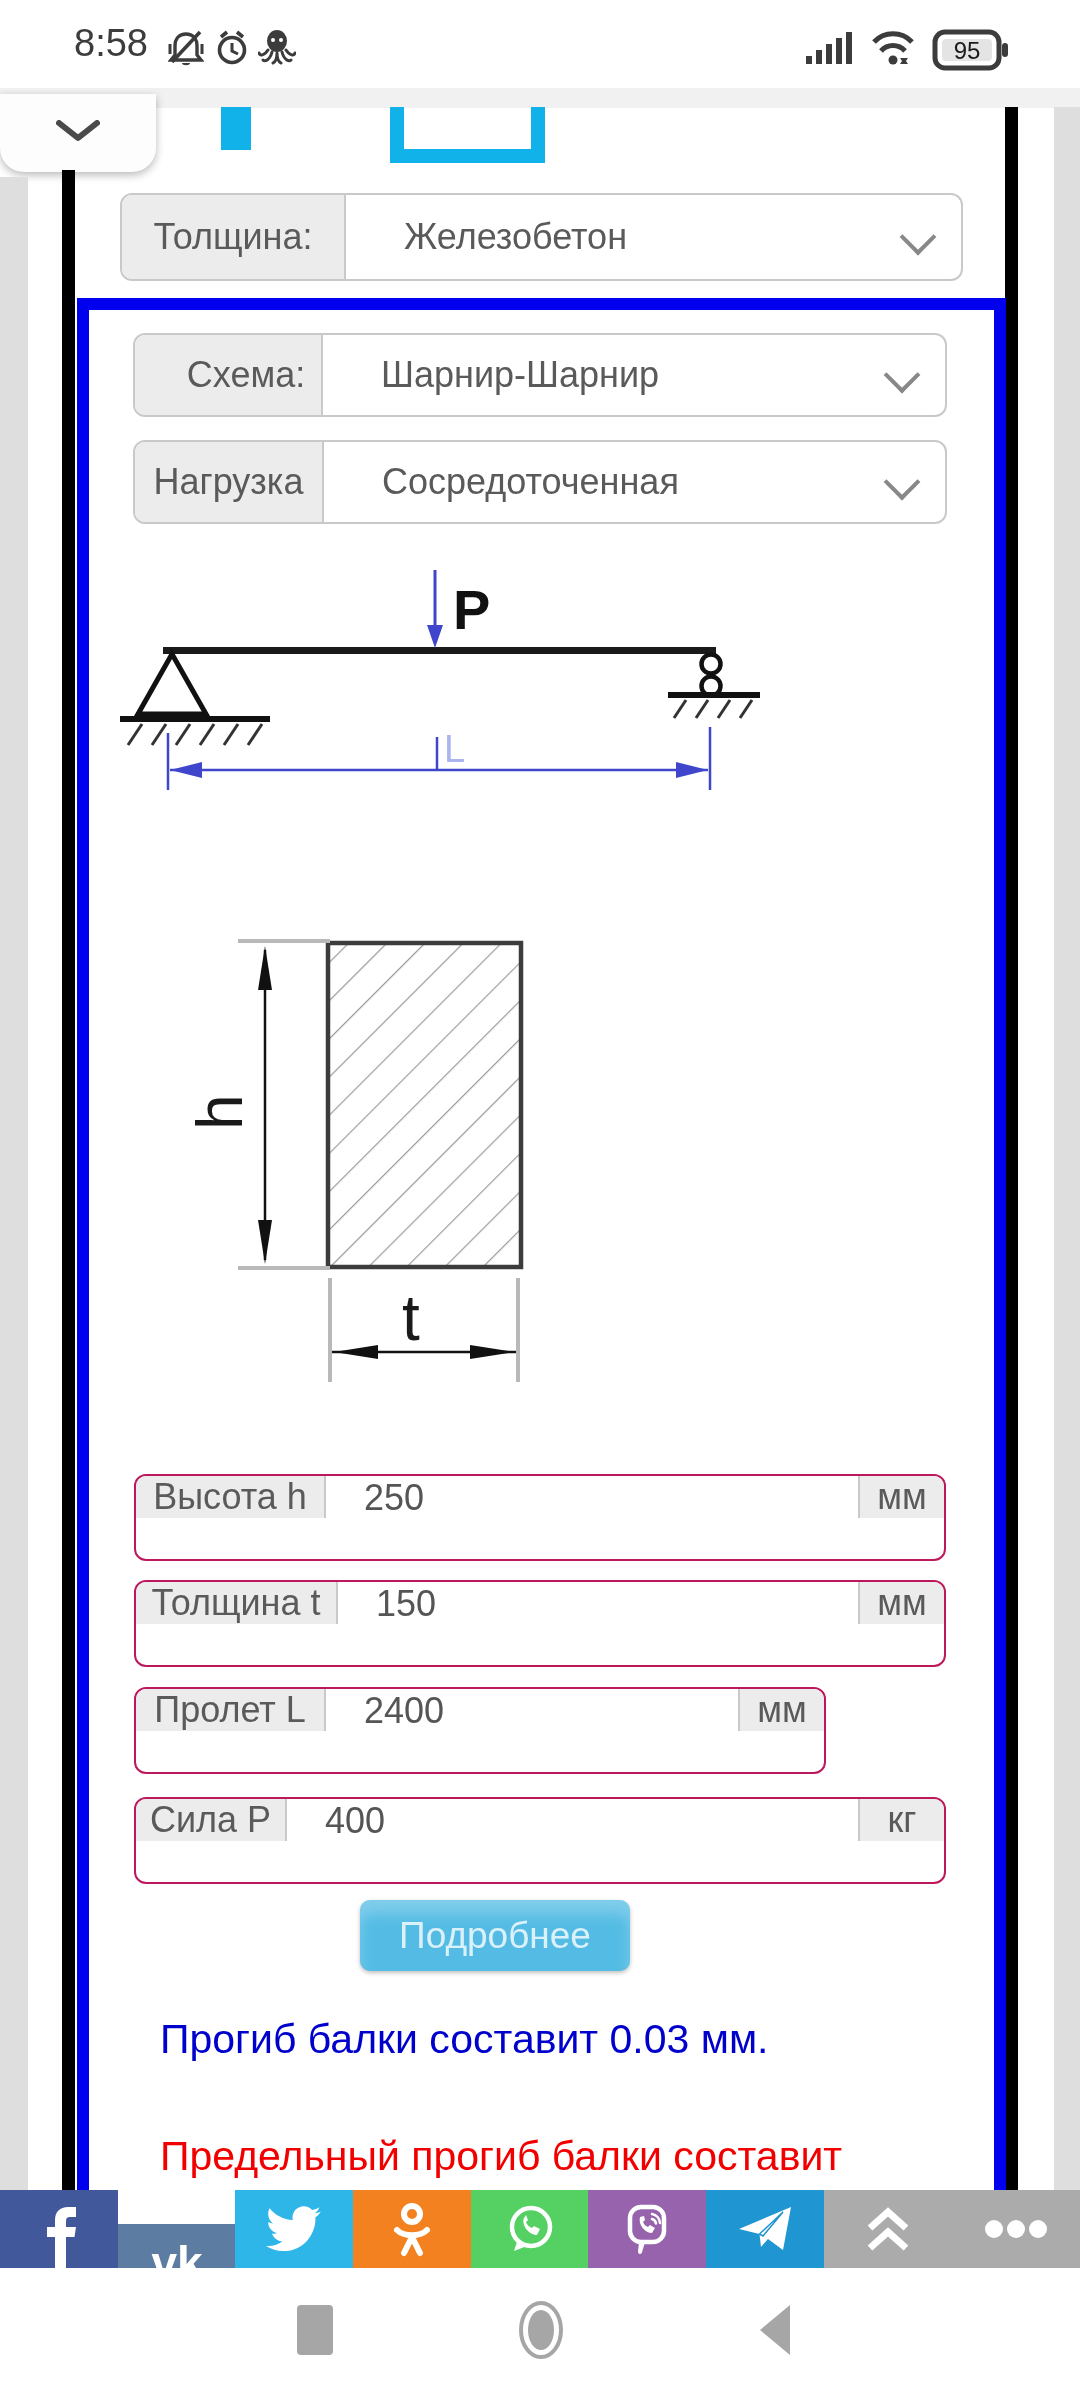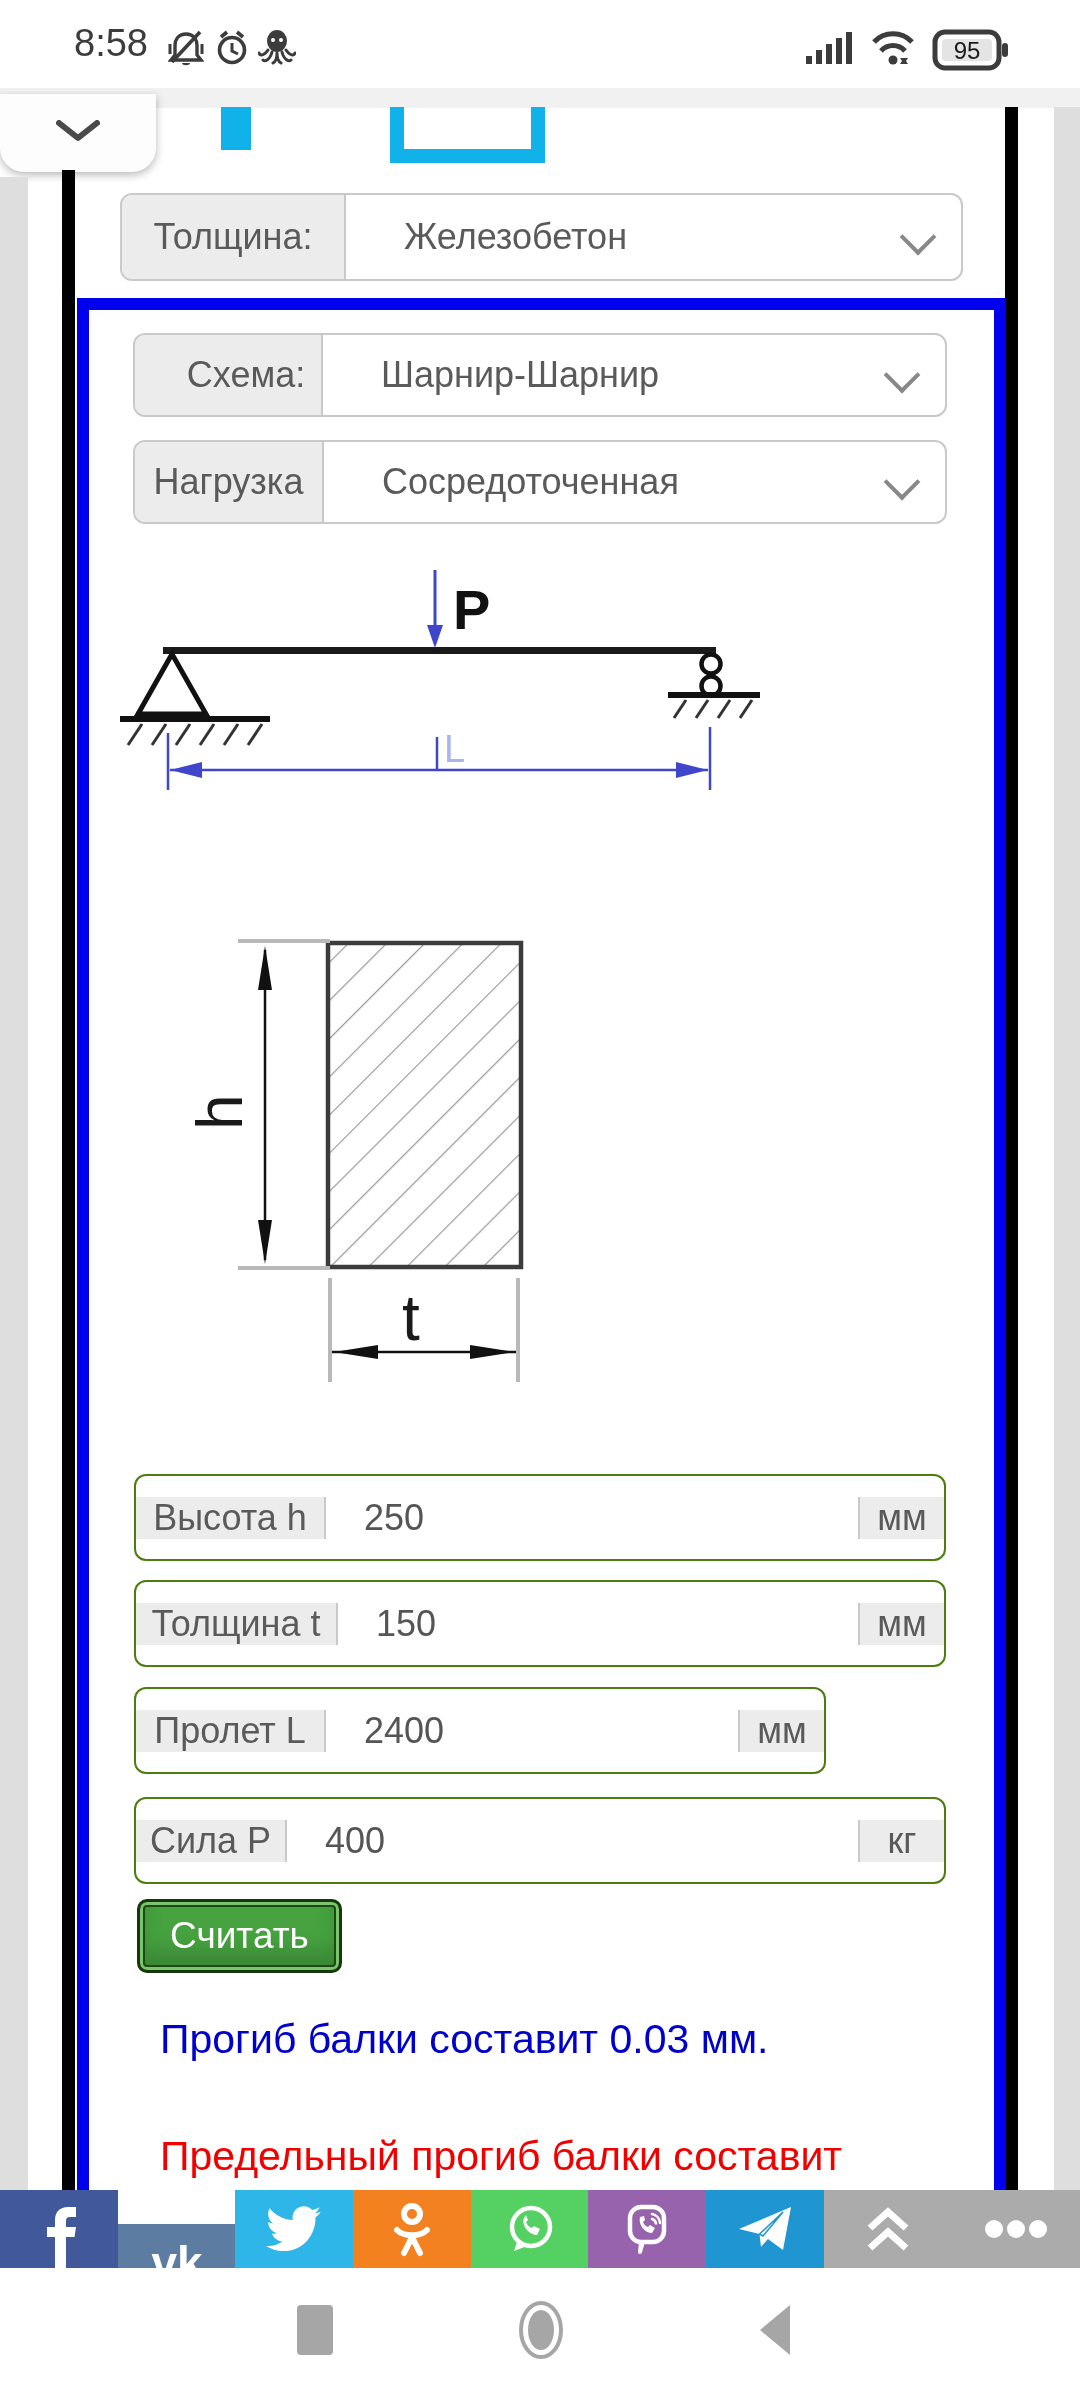--- a/index.html
+++ b/index.html
@@ -31,22 +31,22 @@
   
   .selrow{position:absolute;display:flex;align-items:stretch;background:#fff;
           border:2px solid #c9c9c9;border-radius:12px;box-sizing:border-box;overflow:hidden;}
   .selrow .lbl{background:#ececec;border-right:2px solid #c9c9c9;display:flex;align-items:center;
                justify-content:center;color:#5a5a5a;font-size:36px;flex:0 0 auto;}
   .selrow .val{flex:1;display:flex;align-items:center;color:#5a5a5a;font-size:36px;padding-left:58px;}
   .sel-chev{width:22px;height:22px;border-right:4px solid #888;border-bottom:4px solid #888;
             transform:rotate(45deg);margin:auto 30px auto 0;flex:0 0 auto;}
 
   
-  .inrow{position:absolute;display:flex;align-items:center;background:#fff;
-         border:2px solid #4d7c0f;border-radius:12px;box-sizing:border-box;overflow:hidden;}
+  .inrow{position:absolute;display:flex;align-items:flex-start;background:#fff;
+         border:2px solid #be185d;border-radius:12px;box-sizing:border-box;overflow:hidden;}
   .inrow .lbl{background:#ececec;border-right:2px solid #c9c9c9;display:flex;align-items:center;
               justify-content:center;color:#5a5a5a;font-size:36px;flex:0 0 auto;}
   .inrow input{flex:1;border:none;outline:none;font-size:36px;color:#555;
                font-family:"Liberation Sans",sans-serif;padding-left:38px;min-width:0;background:#fff;}
   .inrow .unit{background:#ececec;border-left:2px solid #c9c9c9;display:flex;align-items:center;
                justify-content:center;color:#5a5a5a;font-size:36px;flex:0 0 auto;}
 
   
   .btn-calc{position:absolute;left:137px;top:1899px;width:205px;height:74px;border-radius:10px;
             border:3px solid #17380f;box-shadow:inset 0 0 0 3px #7cc36e, inset 0 0 0 5px #1d4a14, inset 0 -18px 22px rgba(0,0,0,.18);
@@ -217,21 +217,21 @@
     <div class="lbl" style="width:188px;">Пролет L</div>
     <input value="2400" style="">
     <div class="unit" style="width:84px;">мм</div>
   </div>
   <div class="inrow" style="left:134px;top:1797px;width:812px;height:87px;">
     <div class="lbl" style="width:149px;">Сила P</div>
     <input value="400" style="">
     <div class="unit" style="width:84px;">кг</div>
   </div>
 
-  <button class="btn-calc" style="background-color: rgb(70, 163, 63);">Считать</button>
+  <button class="btn-det" style="background-color: rgb(84, 188, 228);">Подробнее</button>
 
   <div class="result" style="top: 2016px; color: rgb(0, 0, 204);">Прогиб балки составит 0.03 мм.</div>
   <div class="result" style="top: 2133px; color: rgb(242, 0, 0);">Предельный прогиб балки составит</div>
 
   <div class="sharebar">
     <div class="tile" style="background-color: rgb(65, 89, 155);">
       <svg width="52" height="62" viewBox="0 0 52 62" style="margin-top:18px">
         <path d="M22 62 V30 h-8 v-10 h8 v-7 c0-8 5-13 13-13 h8 v10 h-6 c-3 0-4 1.5-4 4 v6 h10 l-1.5 10 H33 v32 z" fill="#fff"></path>
       </svg>
     </div>

